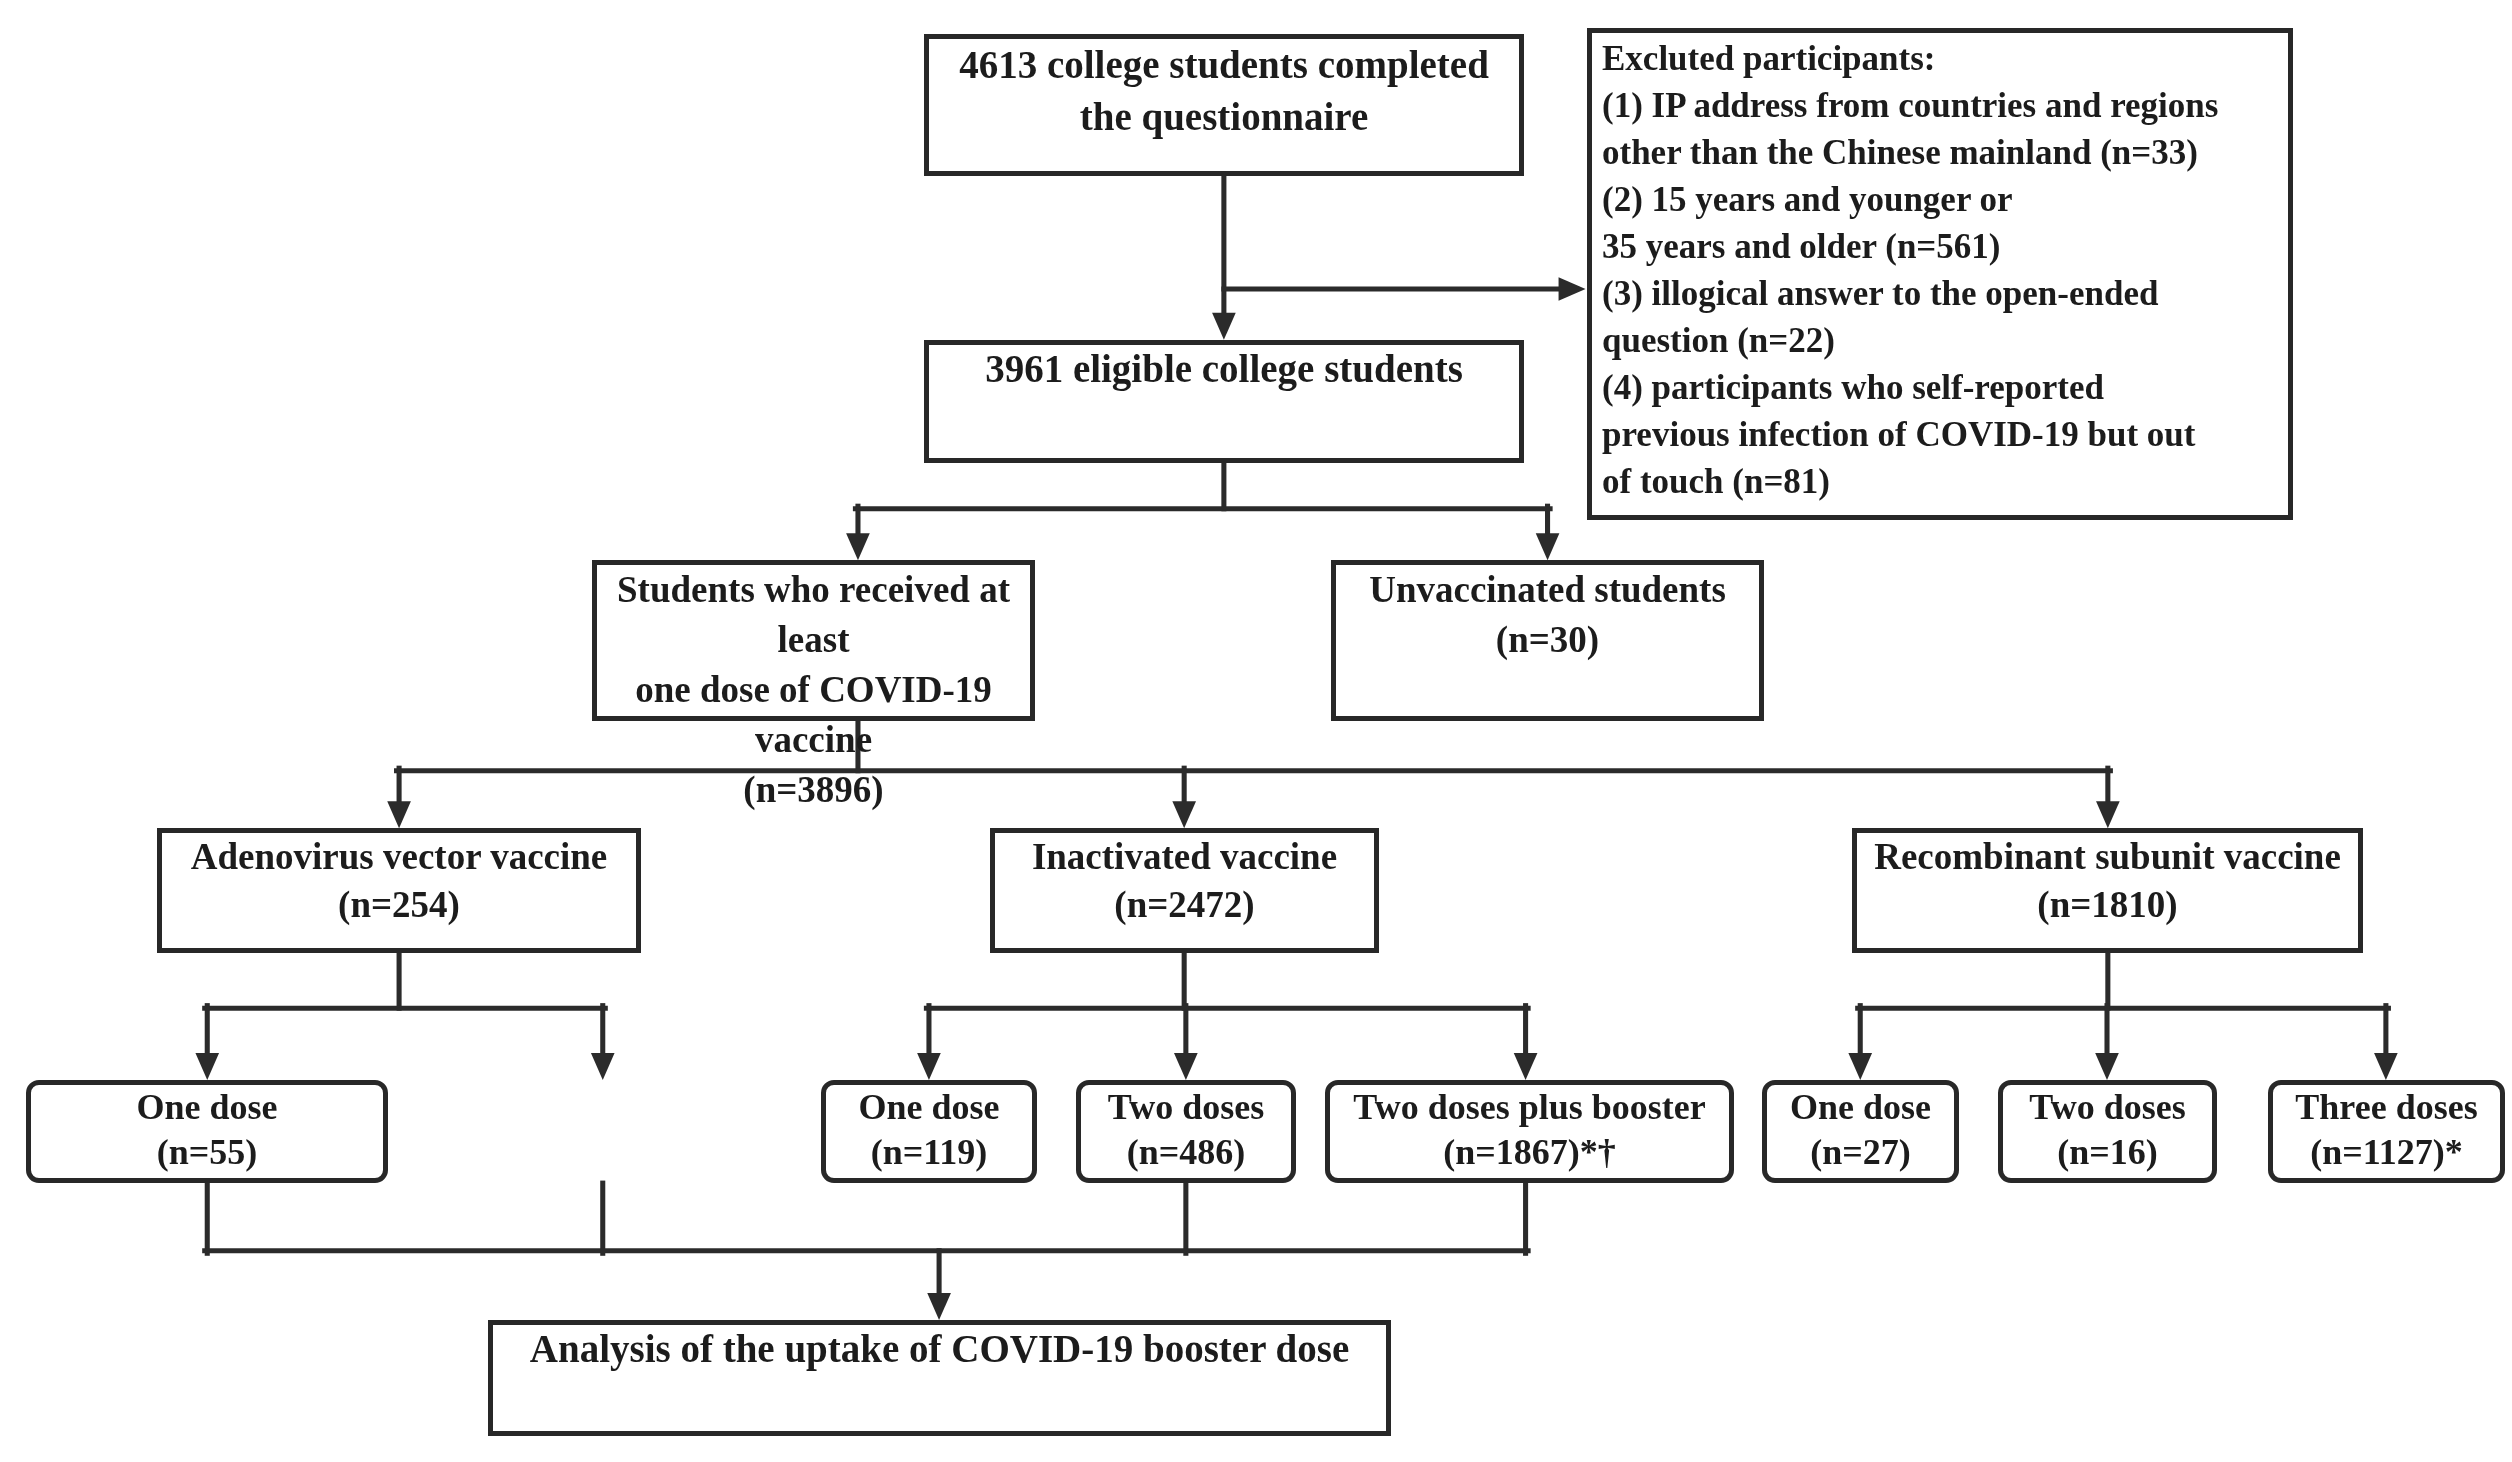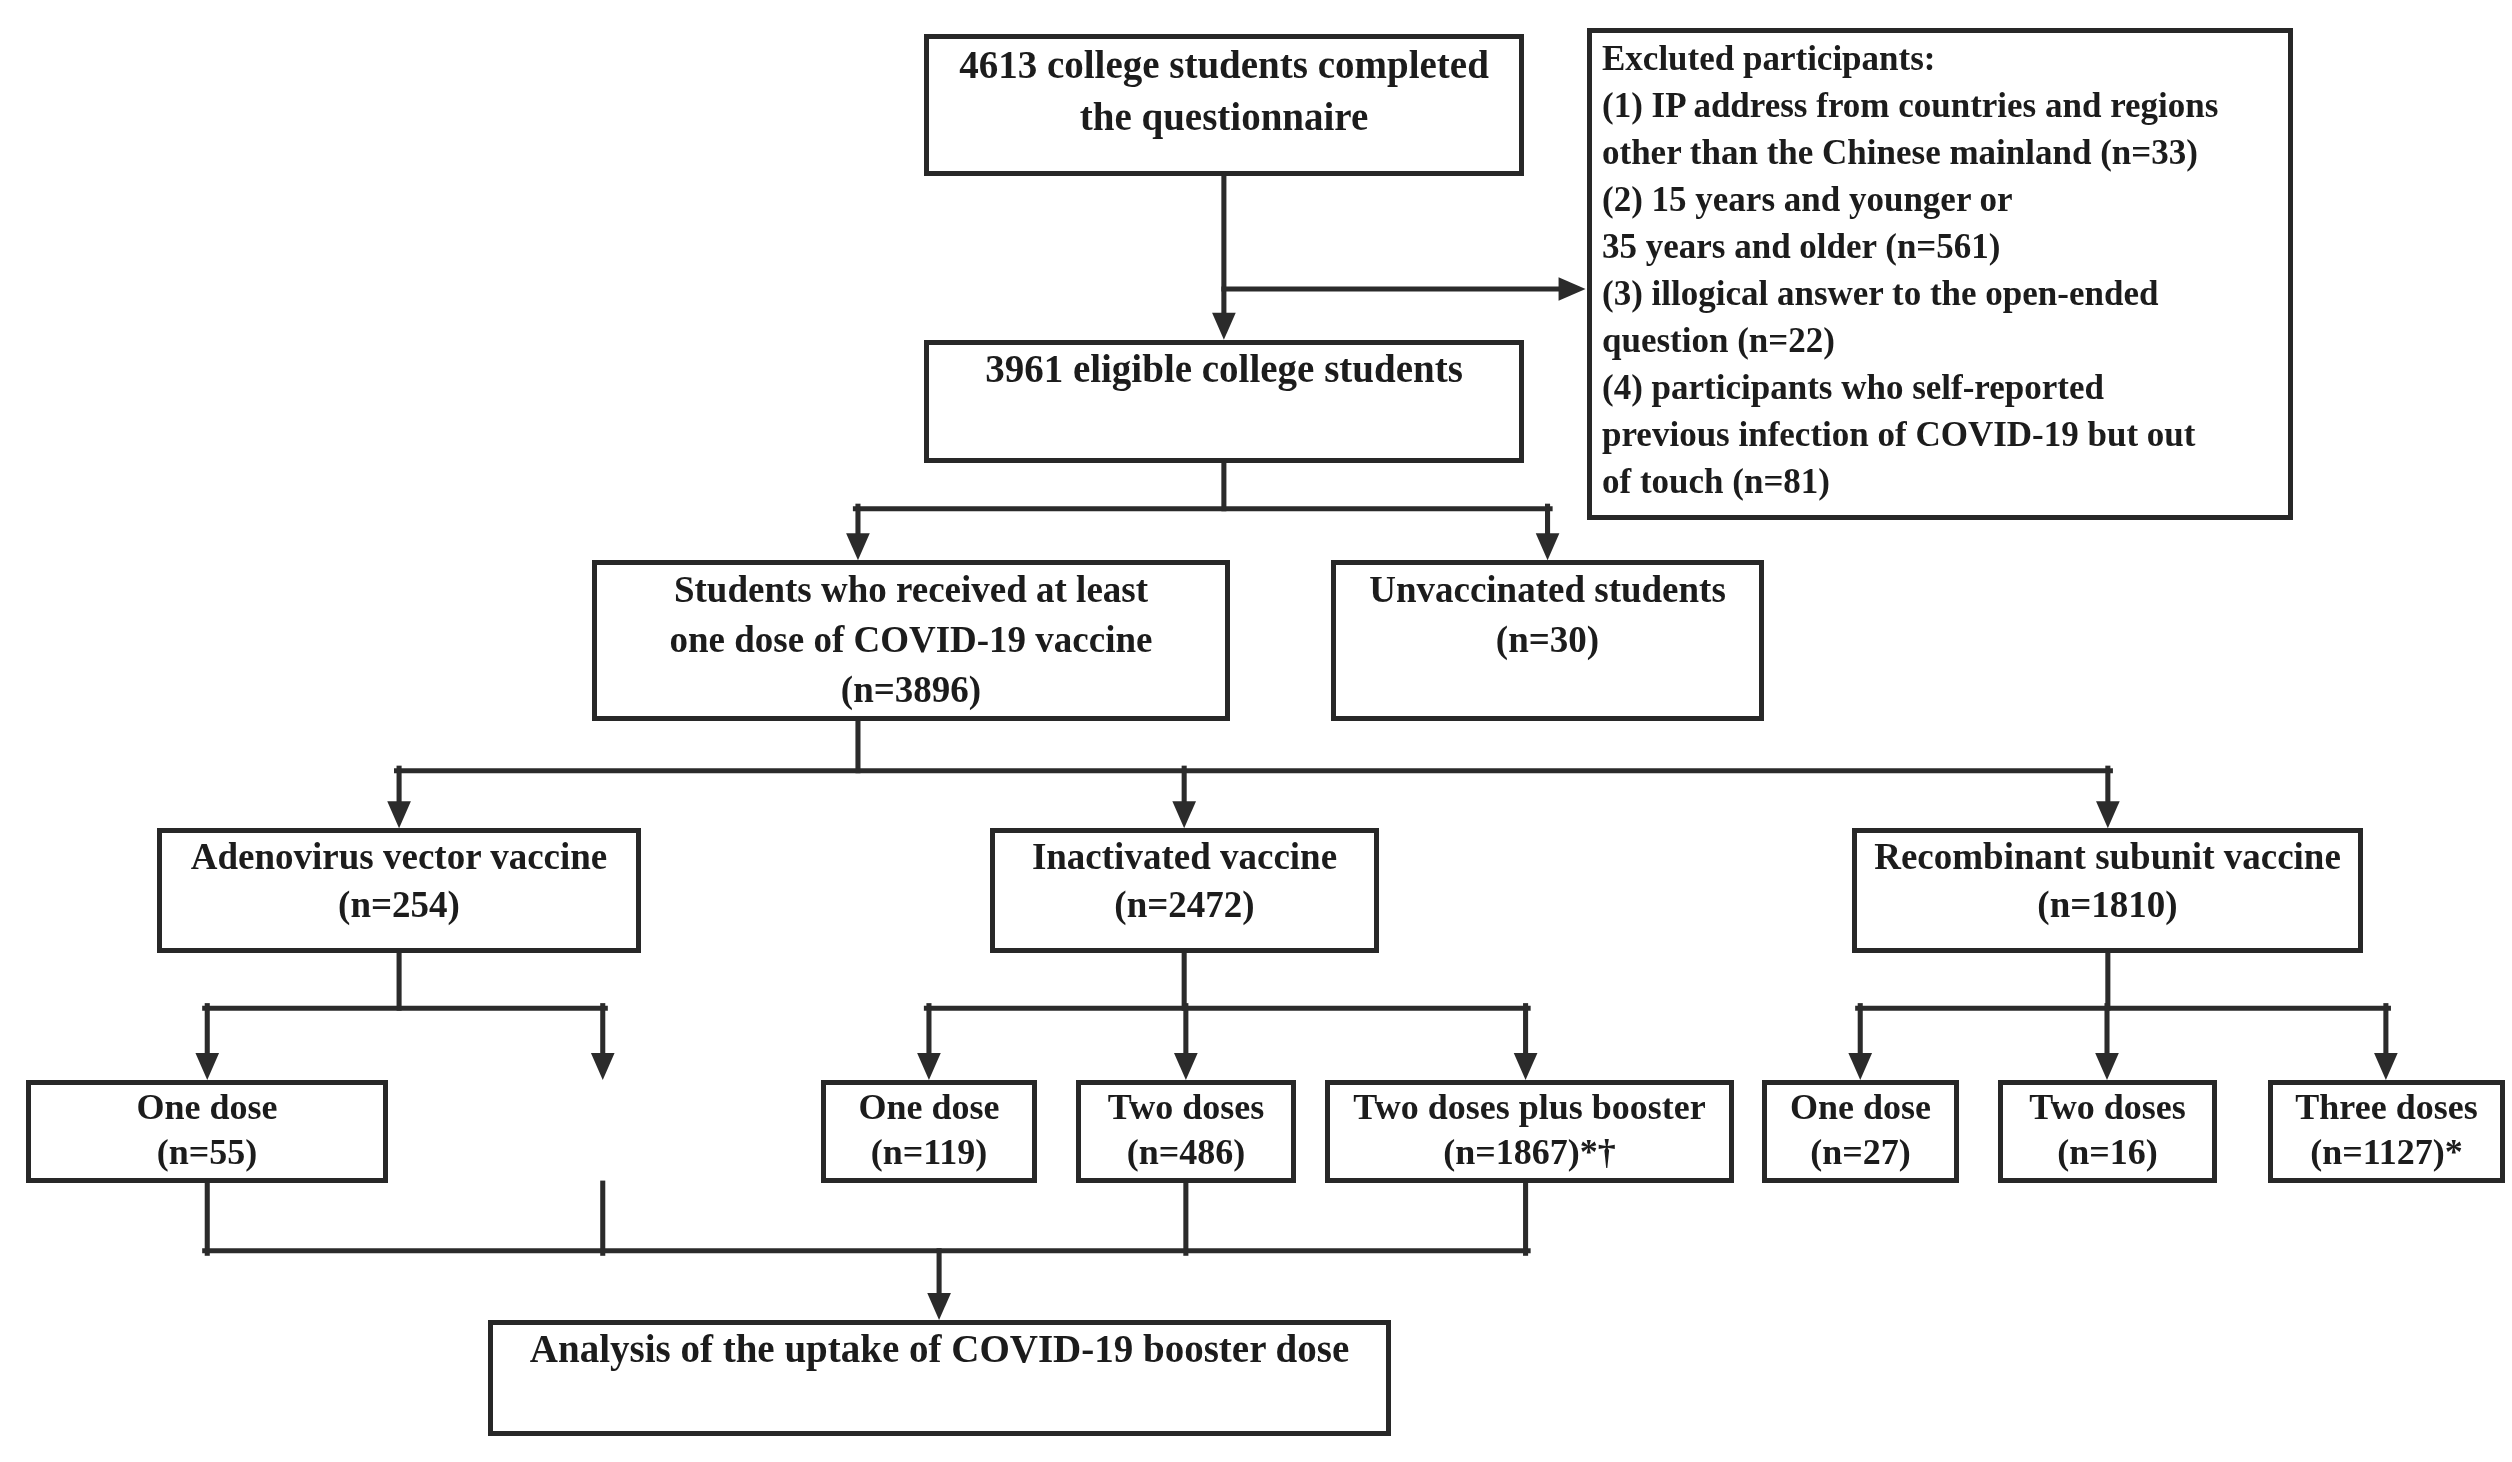--- a/index.html
+++ b/index.html
@@ -16,26 +16,26 @@
     border:5px solid #282828;
     display:flex;justify-content:center;
     text-align:center;font-size:37px;line-height:48px;
   }
   .node span{white-space:pre-line;}
   .n-questionnaire{left:924px;top:34px;width:600px;height:142px;font-size:39px;line-height:52px;}
   .n-excluded{left:1587px;top:28px;width:706px;height:492px;text-align:left;
               align-items:flex-start;justify-content:flex-start;
               padding:2px 10px;font-size:35px;line-height:47px;}
   .n-eligible{left:924px;top:340px;width:600px;height:123px;font-size:39px;}
-  .n-vaccinated{left:592px;top:560px;width:638px;height:161px;line-height:50px;}
+  .n-vaccinated{left:592px;top:560px;width:443px;height:161px;line-height:50px;}
   .n-unvaccinated{left:1331px;top:560px;width:433px;height:161px;line-height:50px;}
   .n-adeno{left:157px;top:828px;width:484px;height:125px;}
   .n-inactivated{left:990px;top:828px;width:389px;height:125px;}
   .n-recombinant{left:1852px;top:828px;width:511px;height:125px;}
-  .dose{top:1080px;height:103px;font-size:36px;line-height:45px;}
+  .dose{top:1080px;height:103px;font-size:36px;line-height:45px;border-radius:13px;}
   .n-a1{left:26px;width:362px;}
   .n-a2{left:412px;width:382px;}
   .n-i1{left:821px;width:216px;}
   .n-i2{left:1076px;width:220px;}
   .n-i3{left:1325px;width:409px;}
   .n-r1{left:1762px;width:197px;}
   .n-r2{left:1998px;width:219px;}
   .n-r3{left:2268px;width:237px;}
   .n-analysis{left:488px;top:1320px;width:903px;height:116px;font-size:39px;}
 </style>

